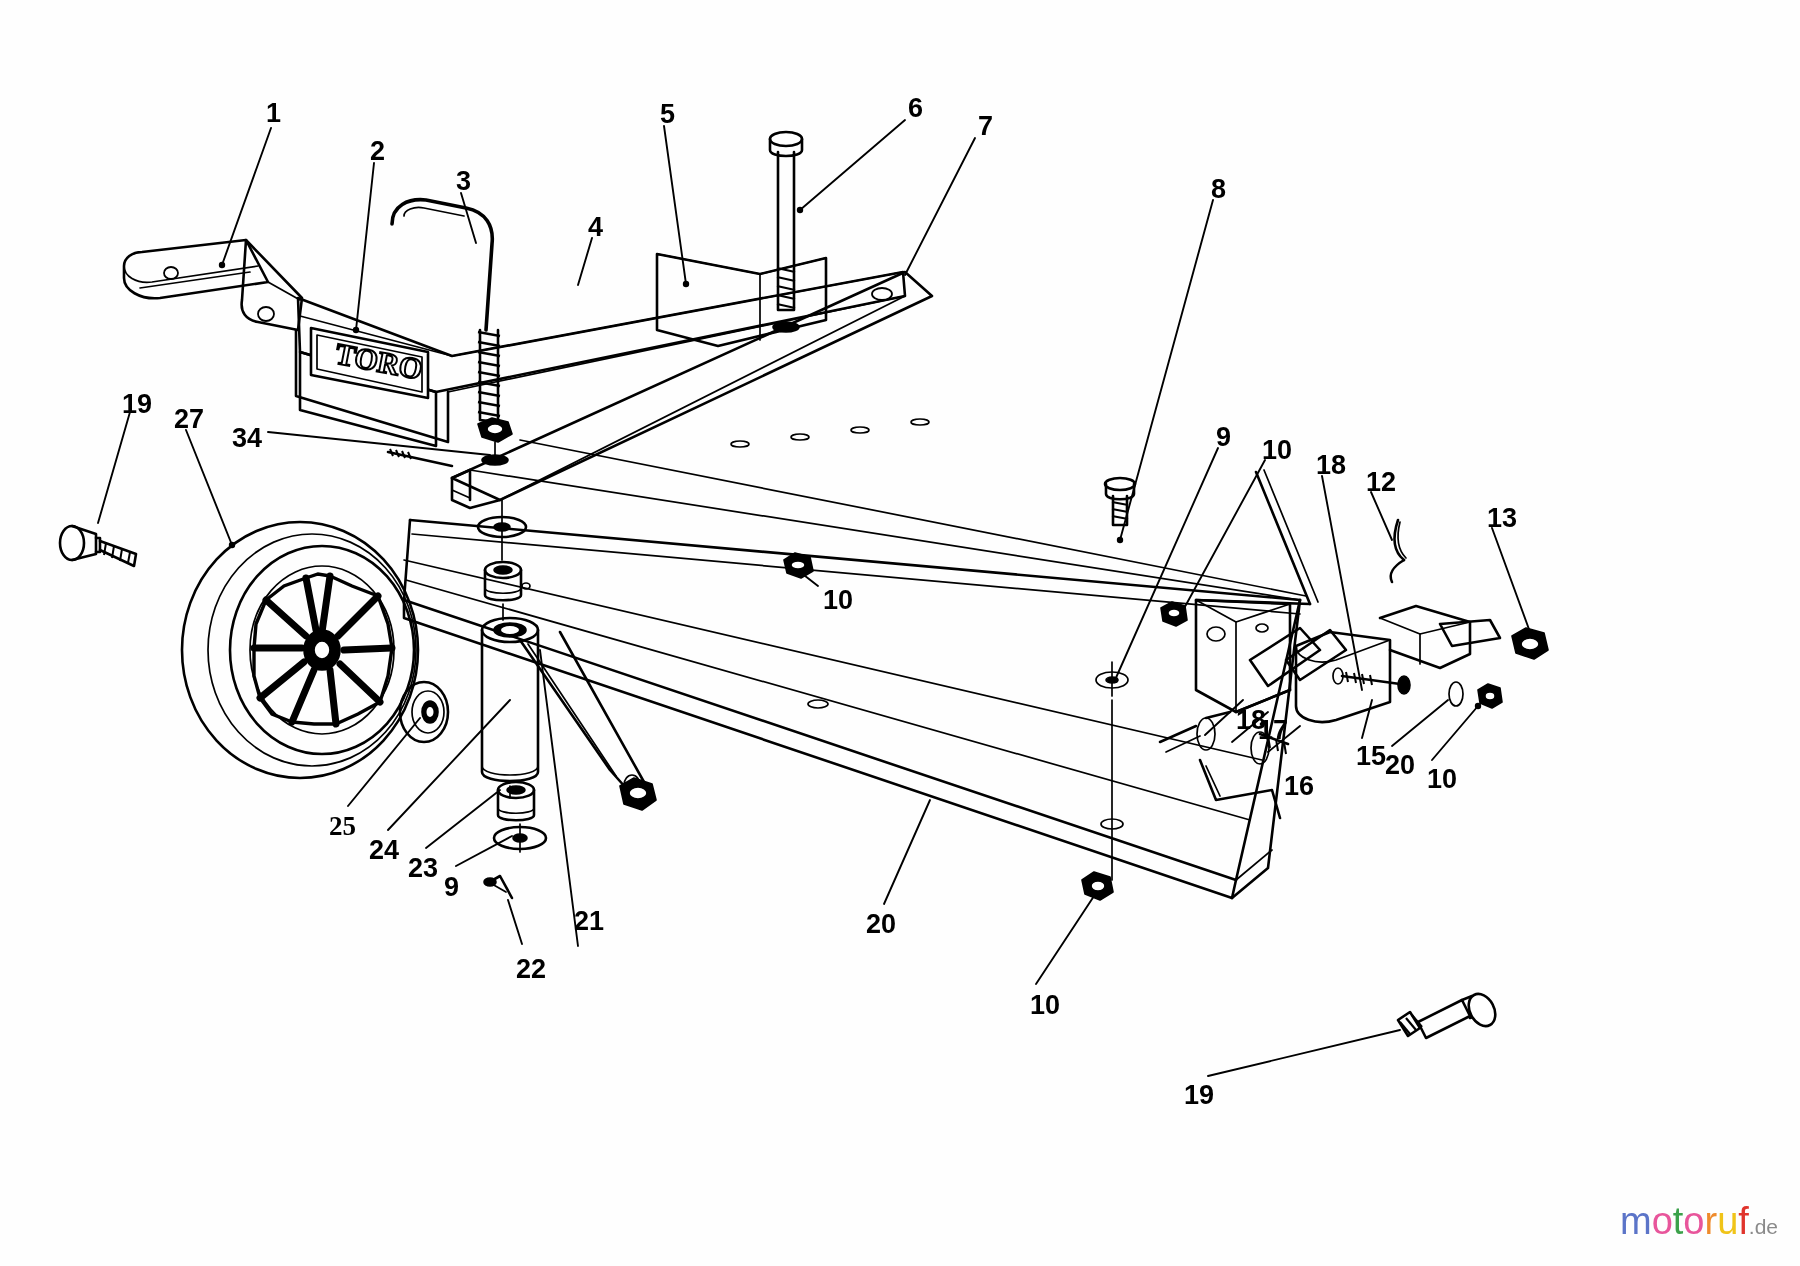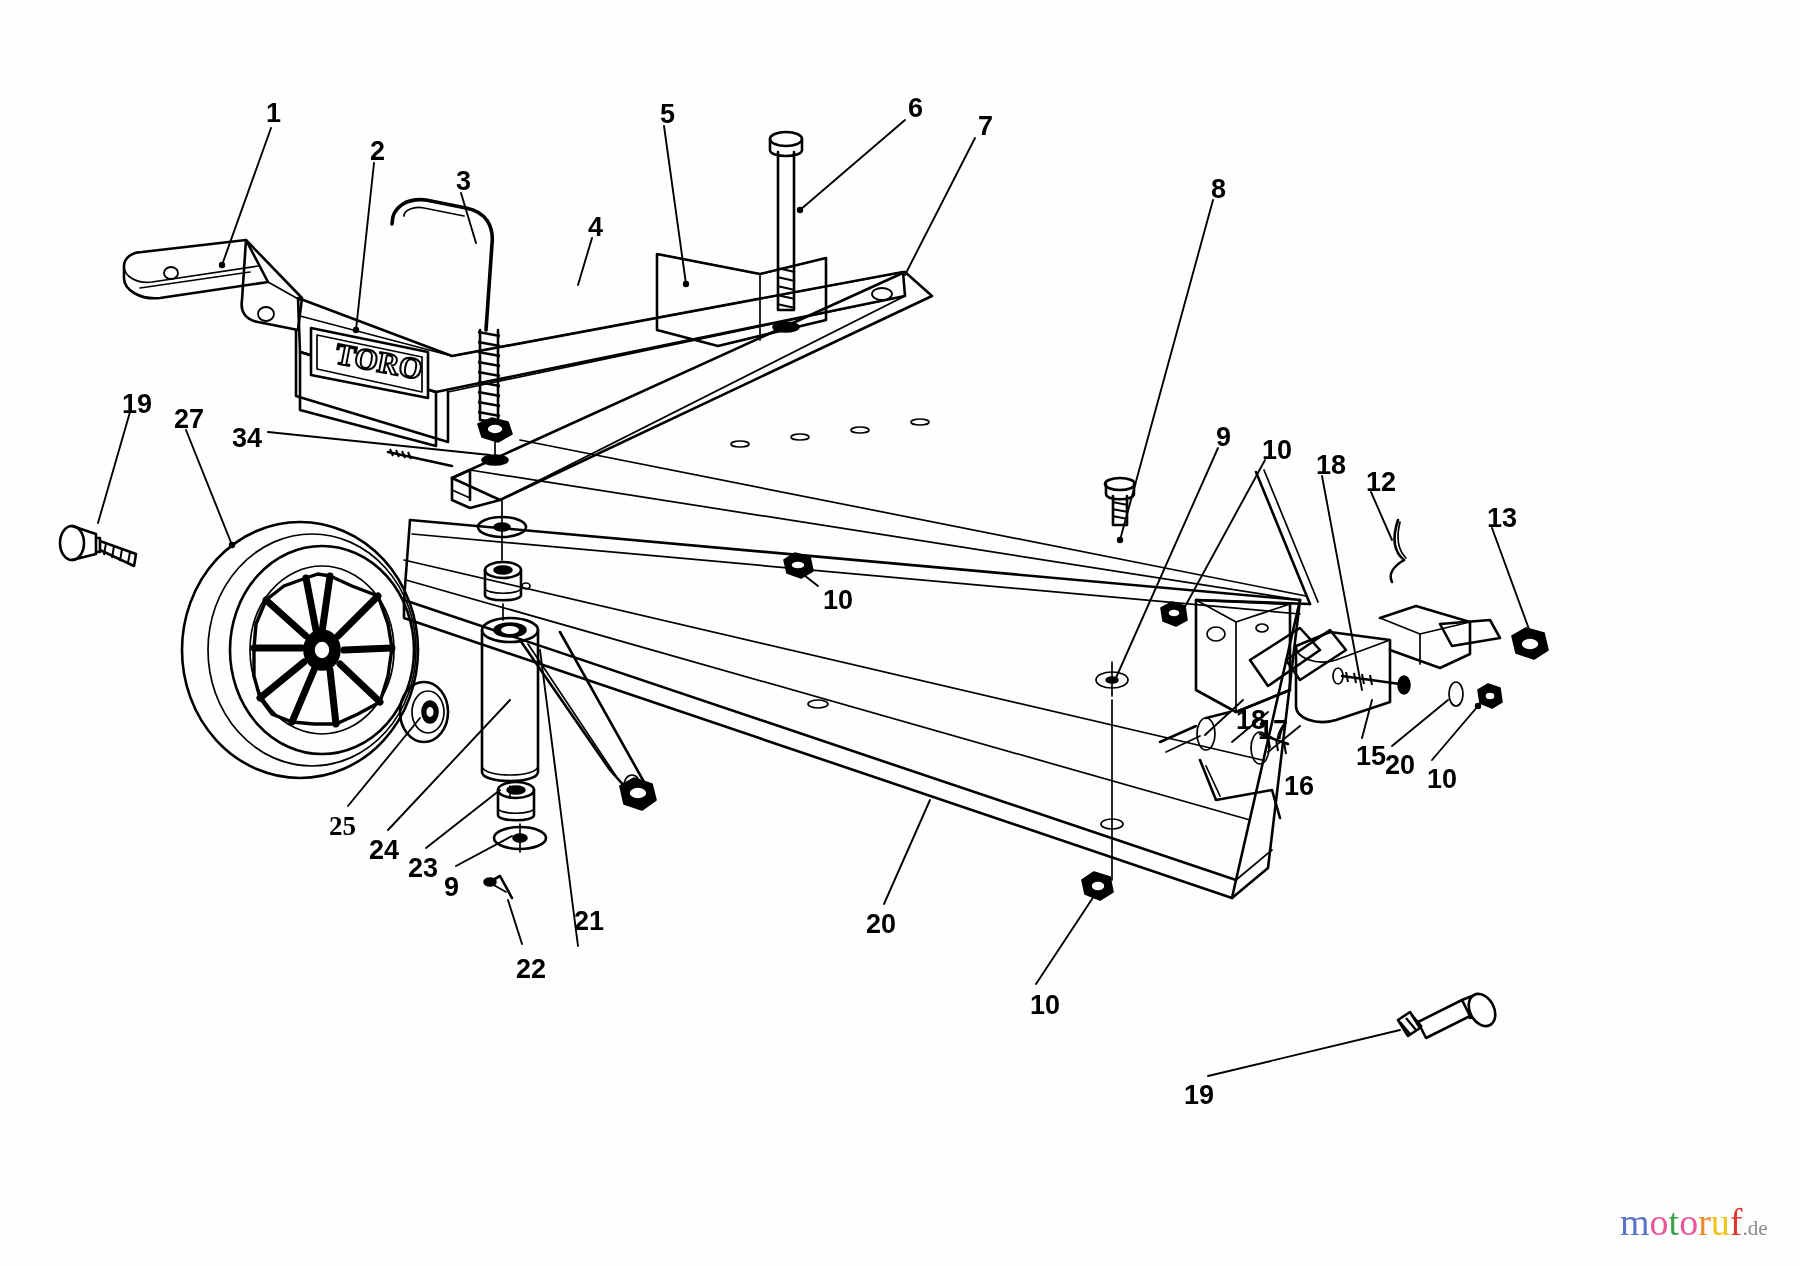--- a/index.html
+++ b/index.html
@@ -2,21 +2,21 @@
 <html><head>
 <meta charset="utf-8">
 <title>Toro Parts Diagram</title>
 <style>
   html,body{margin:0;padding:0;background:#ffffff;}
   body{font-family:"Liberation Sans",sans-serif;}
   #stage{position:relative;width:1800px;height:1266px;background:#fefefe;overflow:hidden;}
   #art{position:absolute;left:0;top:0;width:1800px;height:1266px;}
   .callout{position:absolute;font-family:"Liberation Sans",sans-serif;font-weight:bold;
            font-size:27px;color:#000;line-height:1;white-space:nowrap;}
-  .wm{position:absolute;font-family:Liberation Serif, serif;font-size:38px;letter-spacing:0px;}
+  .wm{position:absolute;font-family:Liberation Sans, sans-serif;font-size:38px;letter-spacing:0px;}
   .wm span{display:inline-block;}
   .wm .suffix{font-size:21px;color:#8a8a8a;}
 </style>
 </head>
 <body>
 
 <div id="stage">
 
   <svg id="art" viewBox="0 0 1800 1266" xmlns="http://www.w3.org/2000/svg">
     <defs>

